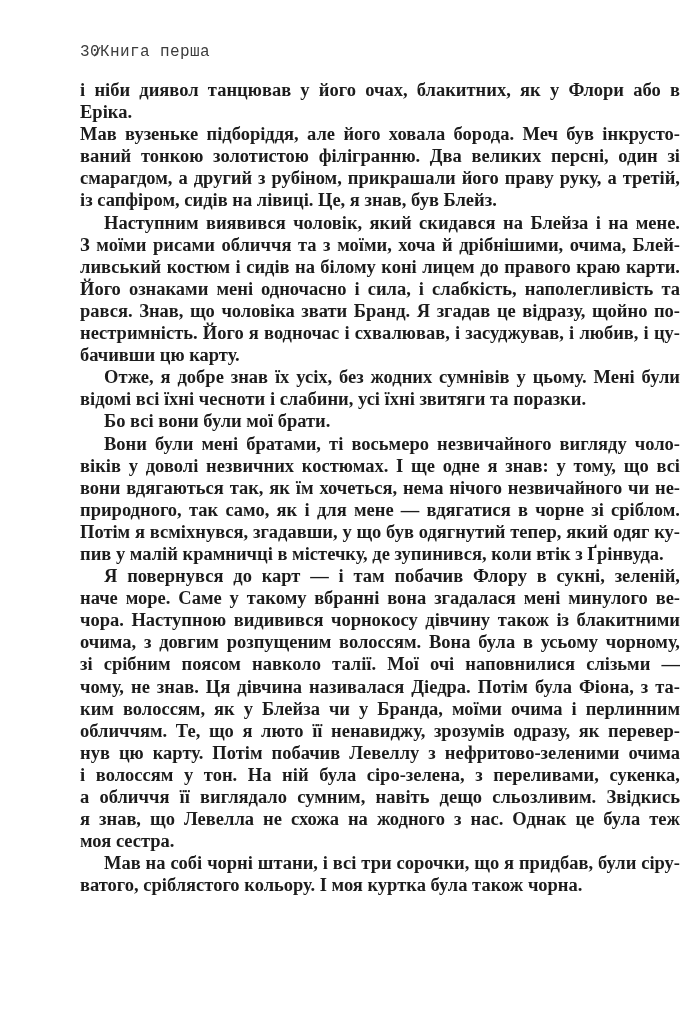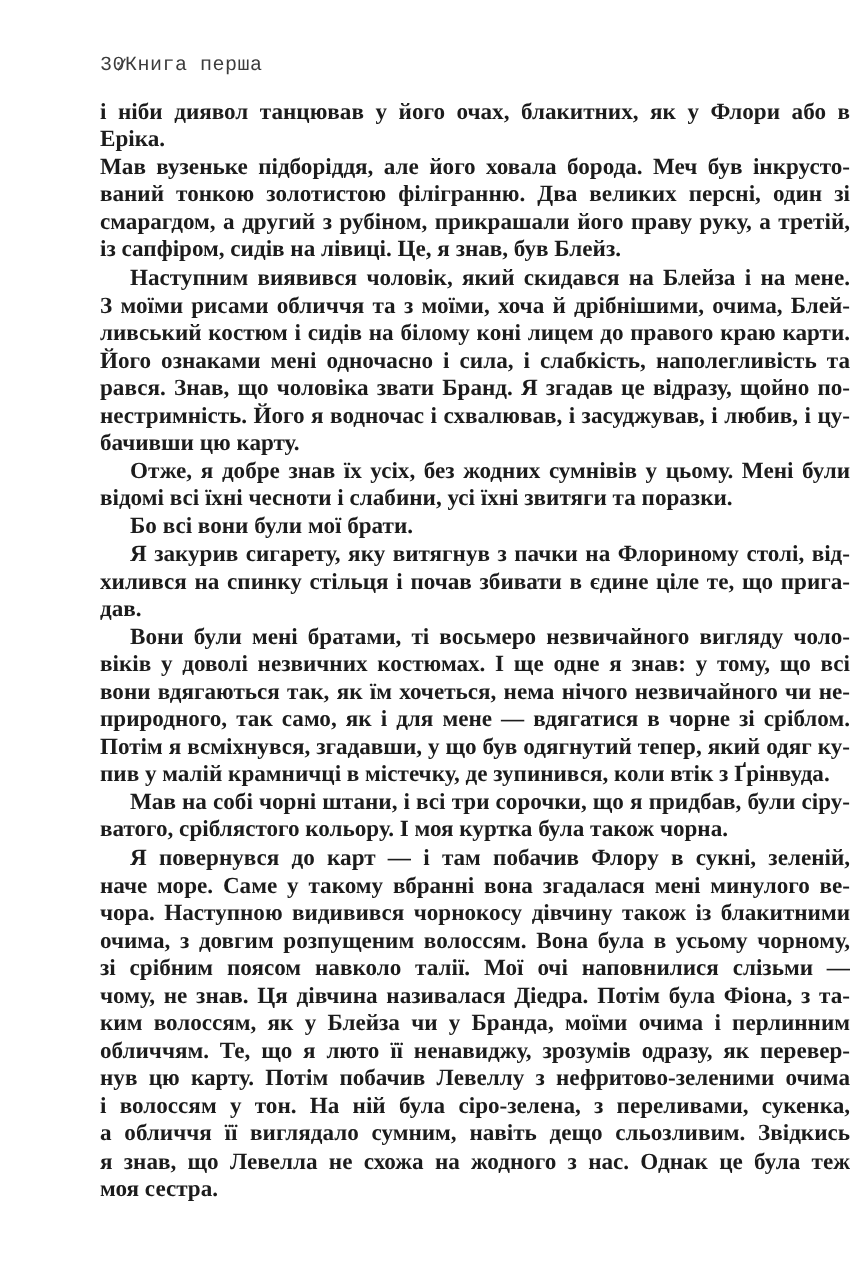--- a/index.html
+++ b/index.html
@@ -107,46 +107,41 @@
         <div class="line last">бачивши цю карту.</div>
       </div>
       <div class="paragraph">
         <div class="line first-indent">Отже, я добре знав їх усіх, без жодних сумнівів у цьому. Мені були</div>
         <div class="line last">відомі всі їхні чесноти і слабини, усі їхні звитяги та поразки.</div>
       </div>
       <div class="paragraph">
         <div class="line first-indent last">Бо всі вони були мої брати.</div>
       </div>
       <div class="paragraph">
-        <div class="line first-indent">Я закурив сигарету, яку витягнув з пачки на Флориному столі, від-</div>
-        <div class="line">хилився на спинку стільця і почав збивати в єдине ціле те, що прига-</div>
-        <div class="line last">дав.</div>
-      </div>
-      <div class="paragraph">
         <div class="line first-indent">Вони були мені братами, ті восьмеро незвичайного вигляду чоло-</div>
         <div class="line">віків у доволі незвичних костюмах. І ще одне я знав: у тому, що всі</div>
         <div class="line">вони вдягаються так, як їм хочеться, нема нічого незвичайного чи не-</div>
         <div class="line">природного, так само, як і для мене — вдягатися в чорне зі сріблом.</div>
         <div class="line">Потім я всміхнувся, згадавши, у що був одягнутий тепер, який одяг ку-</div>
         <div class="line last">пив у малій крамничці в містечку, де зупинився, коли втік з Ґрінвуда.</div>
-      </div>
-      <div class="paragraph">
-        <div class="line first-indent">Мав на собі чорні штани, і всі три сорочки, що я придбав, були сіру-</div>
-        <div class="line last">ватого, сріблястого кольору. І моя куртка була також чорна.</div>
       </div>
       <div class="paragraph">
         <div class="line first-indent">Я повернувся до карт — і там побачив Флору в сукні, зеленій,</div>
         <div class="line">наче море. Саме у такому вбранні вона згадалася мені минулого ве-</div>
         <div class="line">чора. Наступною видивився чорнокосу дівчину також із блакитними</div>
         <div class="line">очима, з довгим розпущеним волоссям. Вона була в усьому чорному,</div>
         <div class="line">зі срібним поясом навколо талії. Мої очі наповнилися слізьми —</div>
         <div class="line">чому, не знав. Ця дівчина називалася Діедра. Потім була Фіона, з та-</div>
         <div class="line">ким волоссям, як у Блейза чи у Бранда, моїми очима і перлинним</div>
         <div class="line">обличчям. Те, що я люто її ненавиджу, зрозумів одразу, як перевер-</div>
         <div class="line">нув цю карту. Потім побачив Левеллу з нефритово-зеленими очима</div>
         <div class="line">і волоссям у тон. На ній була сіро-зелена, з переливами, сукенка,</div>
         <div class="line">а обличчя її виглядало сумним, навіть дещо сльозливим. Звідкись</div>
         <div class="line">я знав, що Левелла не схожа на жодного з нас. Однак це була теж</div>
         <div class="line last">моя сестра.</div>
       </div>
+      <div class="paragraph">
+        <div class="line first-indent">Мав на собі чорні штани, і всі три сорочки, що я придбав, були сіру-</div>
+        <div class="line last">ватого, сріблястого кольору. І моя куртка була також чорна.</div>
+      </div>
     </div>
 
 </div>
 
 </body></html>

